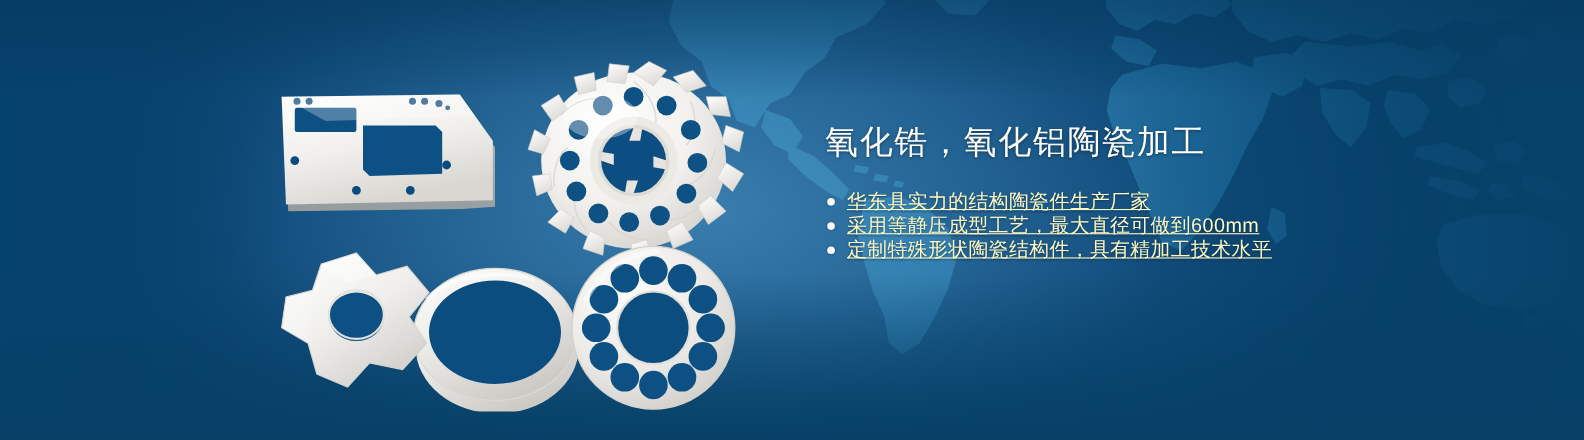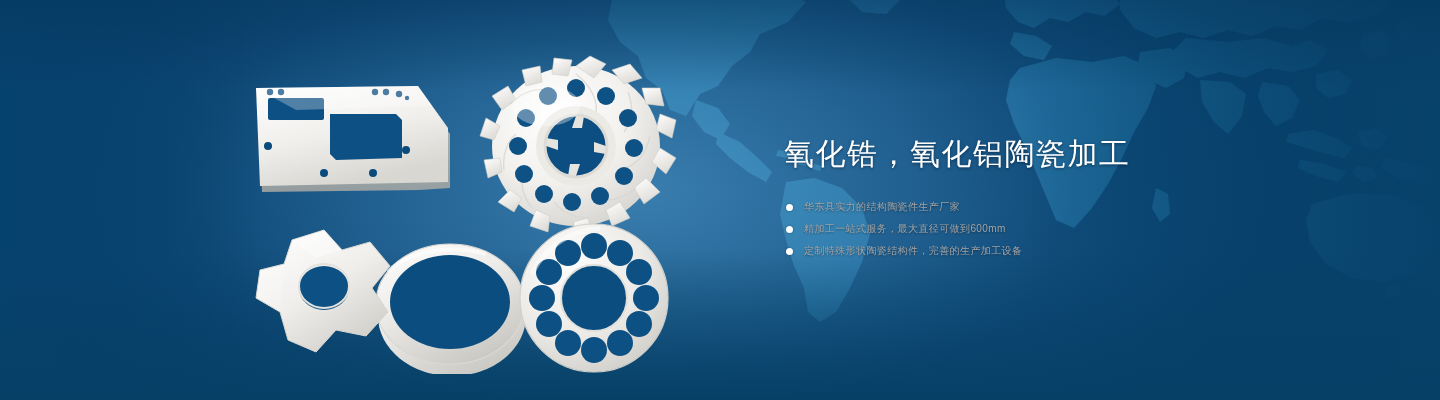--- a/index.html
+++ b/index.html
@@ -83,24 +83,23 @@
     left: 236px;
     top: 44px;
     width: 460px;
     height: 330px;
   }
   .products svg { display: block; width: 100%; height: 100%; }
 
   
   .copy {
     position: absolute;
-    left: 784px;
+    left: 750px;
     top: 110px;
     width: 600px;
-    margin-top: 24px;
   }
   .headline {
     margin: 0;
     font-size: 30px;
     font-weight: 400;
     line-height: 40px;
     color: #ffffff;
     letter-spacing: 1.5px;
     text-shadow: 0 1px 3px rgba(0,20,40,0.55);
     white-space: nowrap;
@@ -119,26 +118,27 @@
   .bullet {
     flex: 0 0 auto;
     width: 7px;
     height: 7px;
     border-radius: 50%;
     background: #ffffff;
     margin-right: 11px;
     box-shadow: 0 0 2px rgba(0,30,60,0.5);
   }
   .feature-text {
-    font-size: 10px;
+    font-size: 18px;
     line-height: 22px;
-    color: #a3a3a3;
+    color: #fef9c3;
     letter-spacing: 0.4px;
     white-space: nowrap;
     text-shadow: 0 1px 2px rgba(0,20,40,0.45);
+    text-decoration: underline;
   }
 </style>
 </head>
 <body>
 
 <div id="banner">
 
   <div class="bg-base"></div>
   <div class="bg-glow"></div>
 
@@ -380,22 +380,22 @@
 
   <div class="copy">
     <h1 class="headline">氧化锆，氧化铝陶瓷加工</h1>
     <ul class="features">
       <li class="feature">
         <span class="bullet"></span>
         <span class="feature-text">华东具实力的结构陶瓷件生产厂家</span>
       </li>
       <li class="feature">
         <span class="bullet"></span>
-        <span class="feature-text">精加工一站式服务，最大直径可做到600mm</span>
+        <span class="feature-text">采用等静压成型工艺，最大直径可做到600mm</span>
       </li>
       <li class="feature">
         <span class="bullet"></span>
-        <span class="feature-text">定制特殊形状陶瓷结构件，完善的生产加工设备</span>
+        <span class="feature-text">定制特殊形状陶瓷结构件，具有精加工技术水平</span>
       </li>
     </ul>
   </div>
 
 </div>
 
 </body></html>

